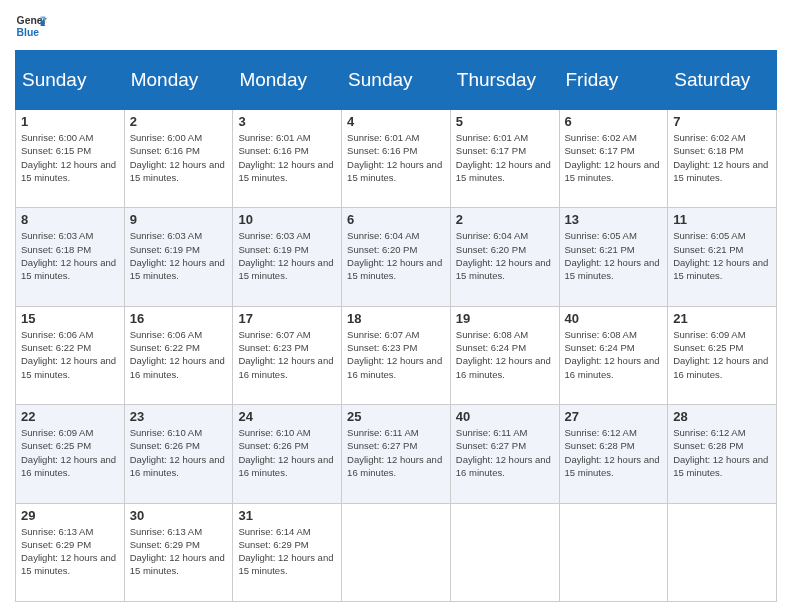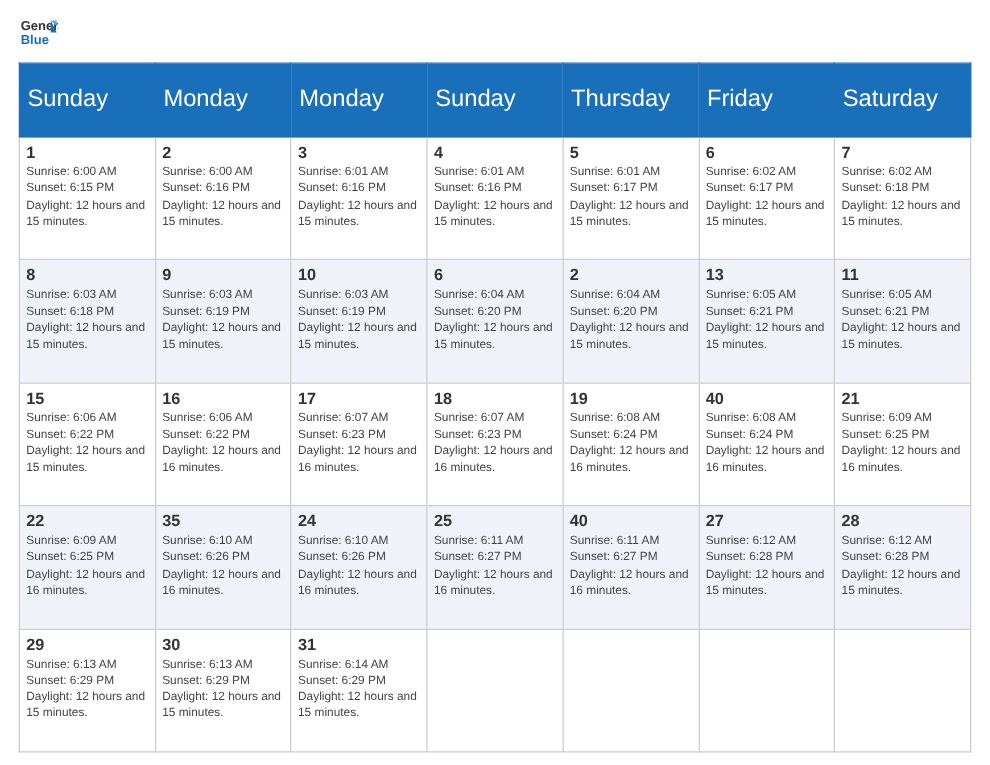--- a/index.html
+++ b/index.html
@@ -213,21 +213,21 @@
             <span class="day-num">21</span>
             <div class="day-info">Sunrise: 6:09 AM<br>Sunset: 6:25 PM<br>Daylight: 12 hours and 16 minutes.</div>
           </td>
         </tr>
         <tr>
           <td>
             <span class="day-num">22</span>
             <div class="day-info">Sunrise: 6:09 AM<br>Sunset: 6:25 PM<br>Daylight: 12 hours and 16 minutes.</div>
           </td>
           <td>
-            <span class="day-num">35</span>
+            <span class="day-num">23</span>
             <div class="day-info">Sunrise: 6:10 AM<br>Sunset: 6:26 PM<br>Daylight: 12 hours and 16 minutes.</div>
           </td>
           <td>
             <span class="day-num">24</span>
             <div class="day-info">Sunrise: 6:10 AM<br>Sunset: 6:26 PM<br>Daylight: 12 hours and 16 minutes.</div>
           </td>
           <td>
             <span class="day-num">25</span>
             <div class="day-info">Sunrise: 6:11 AM<br>Sunset: 6:27 PM<br>Daylight: 12 hours and 16 minutes.</div>
           </td>

